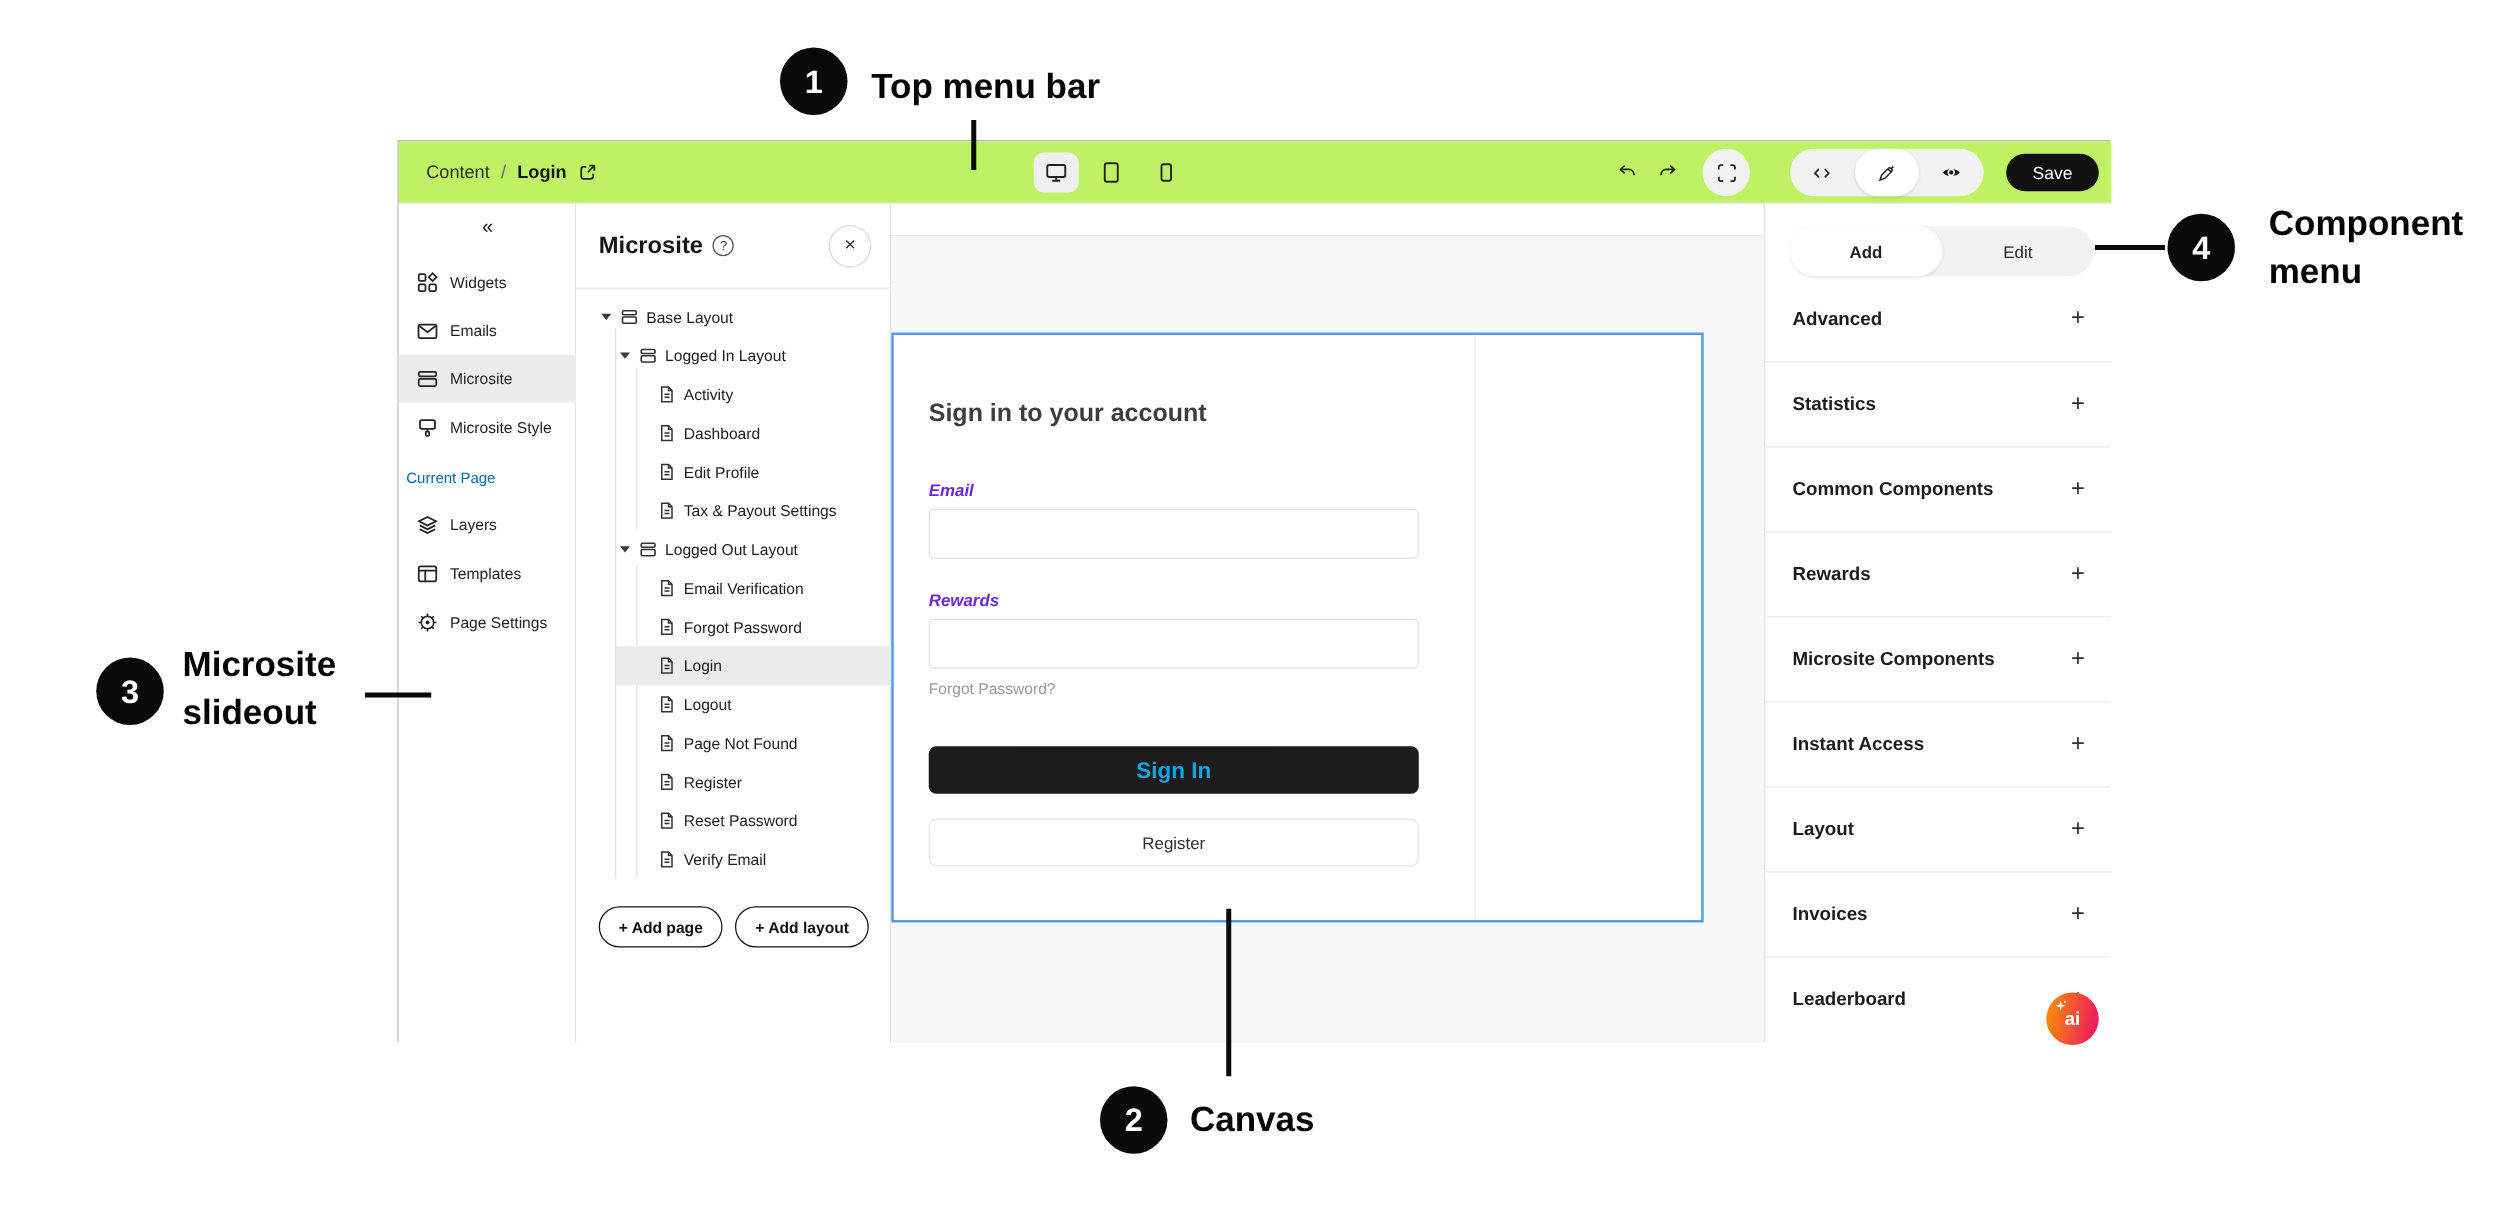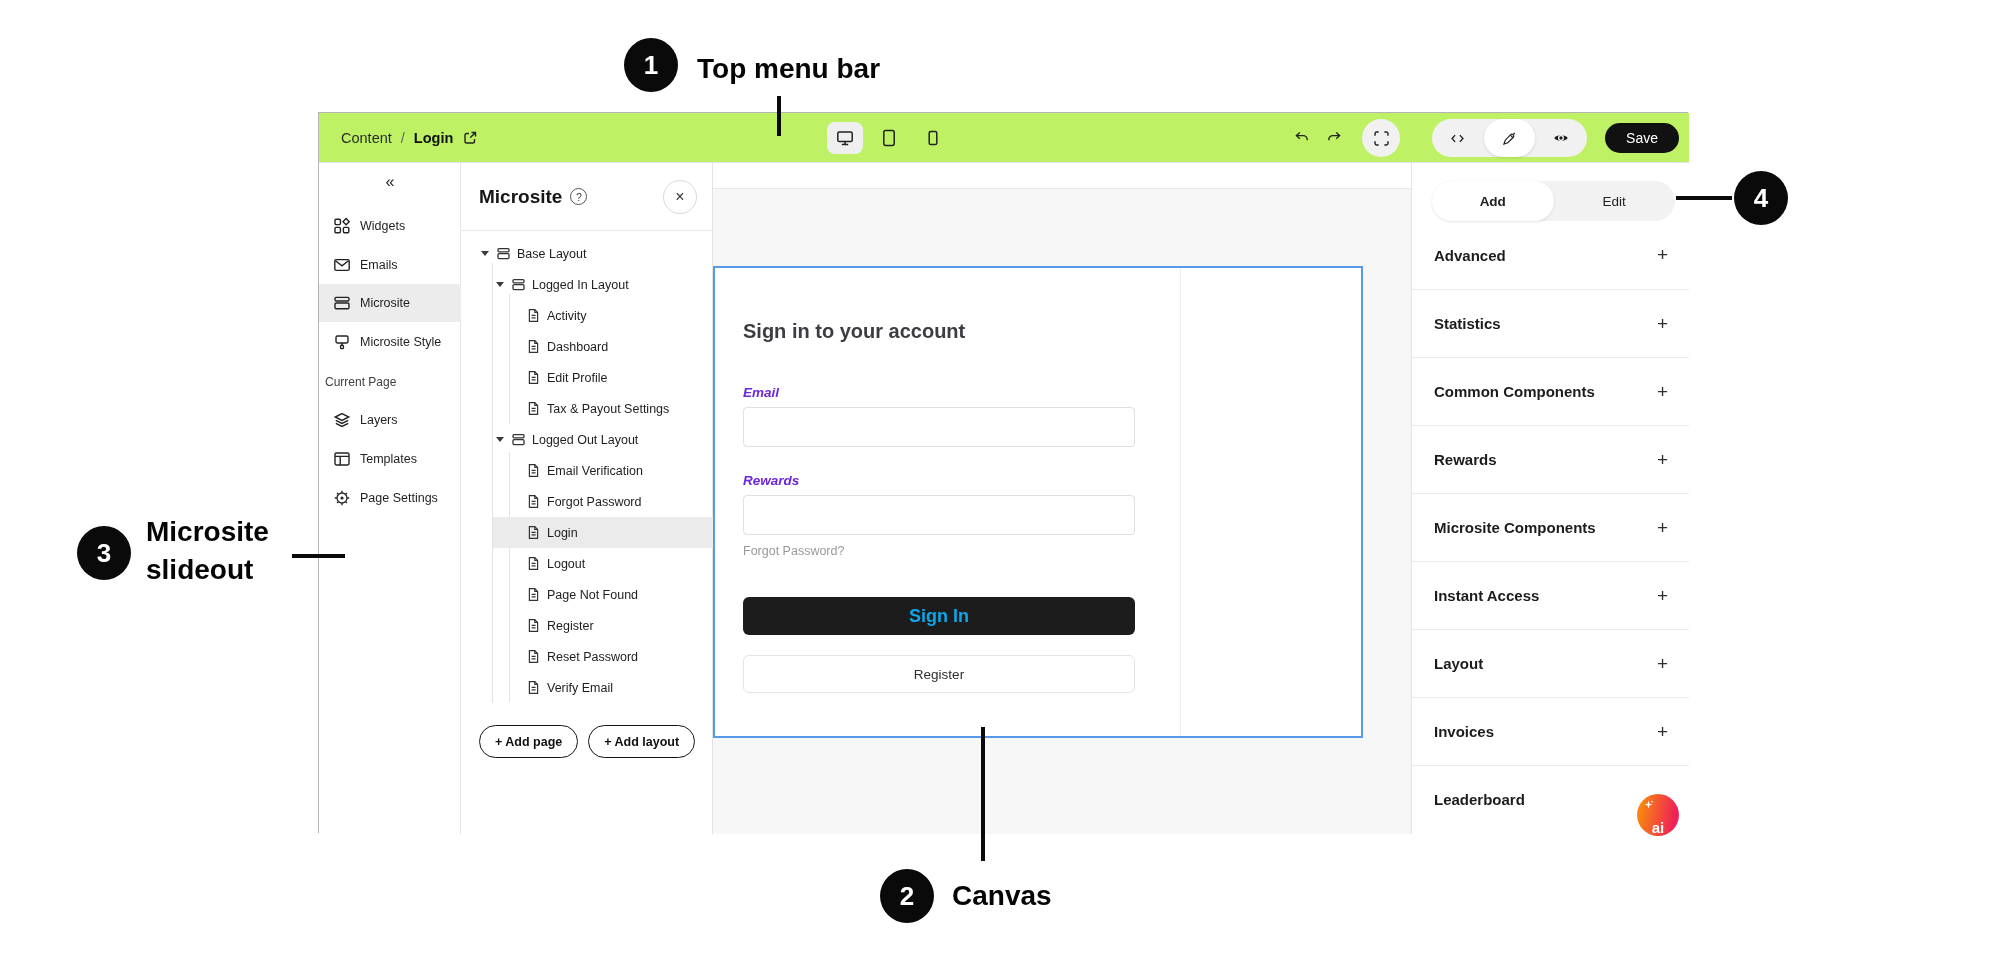--- a/index.html
+++ b/index.html
@@ -34,21 +34,21 @@
   .save-btn { margin-left:18px; height:30px; padding:0 21px; background:#111; color:#fff; font-size:14px; font-weight:400;
     border:none; border-radius:19px; display:flex; align-items:center; }
 
   
   .sidebar { position:absolute; left:0; top:50px; width:142px; height:671px; border-right:1px solid #e3e3e3; background:#fff; }
   .collapse-btn { position:absolute; left:0; top:10px; width:142px; height:26px; text-align:center; font-size:16px; color:#222; }
   .side-row { position:absolute; left:0; width:142px; height:38px; display:flex; align-items:center; gap:9px; padding-left:14px;
     font-size:12.5px; font-weight:500; color:#1f1f1f; }
   .side-row.selected { background:#ececec; }
   .side-label-row { position:absolute; left:0; width:142px; height:28px; display:flex; align-items:center; padding-left:6px;
-    font-size:12px; color:#404040; }
+    font-size:12px; color:#0369a1; }
 
   
   .ms-panel { position:absolute; left:142px; top:50px; width:252px; height:671px; border-right:1px solid #e3e3e3; background:#fff; }
   .ms-head { position:absolute; left:0; top:0; width:252px; height:68px; border-bottom:1px solid #e8e8e8; display:flex; align-items:center; padding:0 16px 0 18px; }
   .ms-title { font-size:19px; font-weight:700; color:#161616; }
   .help-circle { width:17px; height:17px; border:1.3px solid #555; border-radius:50%; font-size:10.5px; color:#444;
     display:flex; align-items:center; justify-content:center; margin-left:8px; }
   .close-circle { margin-left:auto; width:34px; height:34px; border:1px solid #d9d9d9; border-radius:50%;
     display:flex; align-items:center; justify-content:center; font-size:16px; color:#333; background:#fff; }
   .tree { position:absolute; left:0; top:75px; width:252px; }
@@ -82,21 +82,21 @@
   .seg-tab.active { background:#fff; font-weight:600; box-shadow:0 1px 3px rgba(0,0,0,.1); }
   .acc { position:absolute; left:0; top:58px; width:278px; }
   .acc-row { height:68px; display:flex; align-items:center; justify-content:space-between; padding:0 22px; }
   .acc-row + .acc-row { border-top:1px solid #ebebeb; }
   .acc-title { font-size:15px; font-weight:700; color:#1c1c1c; }
   .acc-plus { font-size:19px; font-weight:400; color:#2f2f2f; }
 
   
   .ai-badge { position:absolute; left:1637px; top:794px; width:42px; height:42px; border-radius:50%;
     background:linear-gradient(100deg,#f8850f 12%,#ee2158 85%); z-index:20;
-    display:flex; align-items:flex-end; justify-content:center; color:#fff; font-weight:700; font-size:15px; }
+    display:flex; align-items:center; justify-content:center; color:#fff; font-weight:700; font-size:15px; }
   .ai-badge .sparkle { position:absolute; left:6px; top:6px; }
   svg { display:block; }
 </style>
 </head>
 <body>
 
 <div class="stage">
 
   <div class="window">
 
@@ -508,14 +508,18 @@
 
   <div class="co-line" style="left:292px; top:554px; width:53px; height:4px;"></div>
   <div class="co-circle" style="left:77px; top:526px;">3</div>
   <div class="co-label" style="left:146px; top:513px;">
     <div>Microsite</div>
     <div>slideout</div>
   </div>
 
   <div class="co-line" style="left:1676px; top:196px; width:56px; height:4px;"></div>
   <div class="co-circle" style="left:1734px; top:171px;">4</div>
+  <div class="co-label" style="left:1815px; top:160px;">
+    <div>Component</div>
+    <div>menu</div>
+  </div>
 
 </div>
 
 </body></html>

